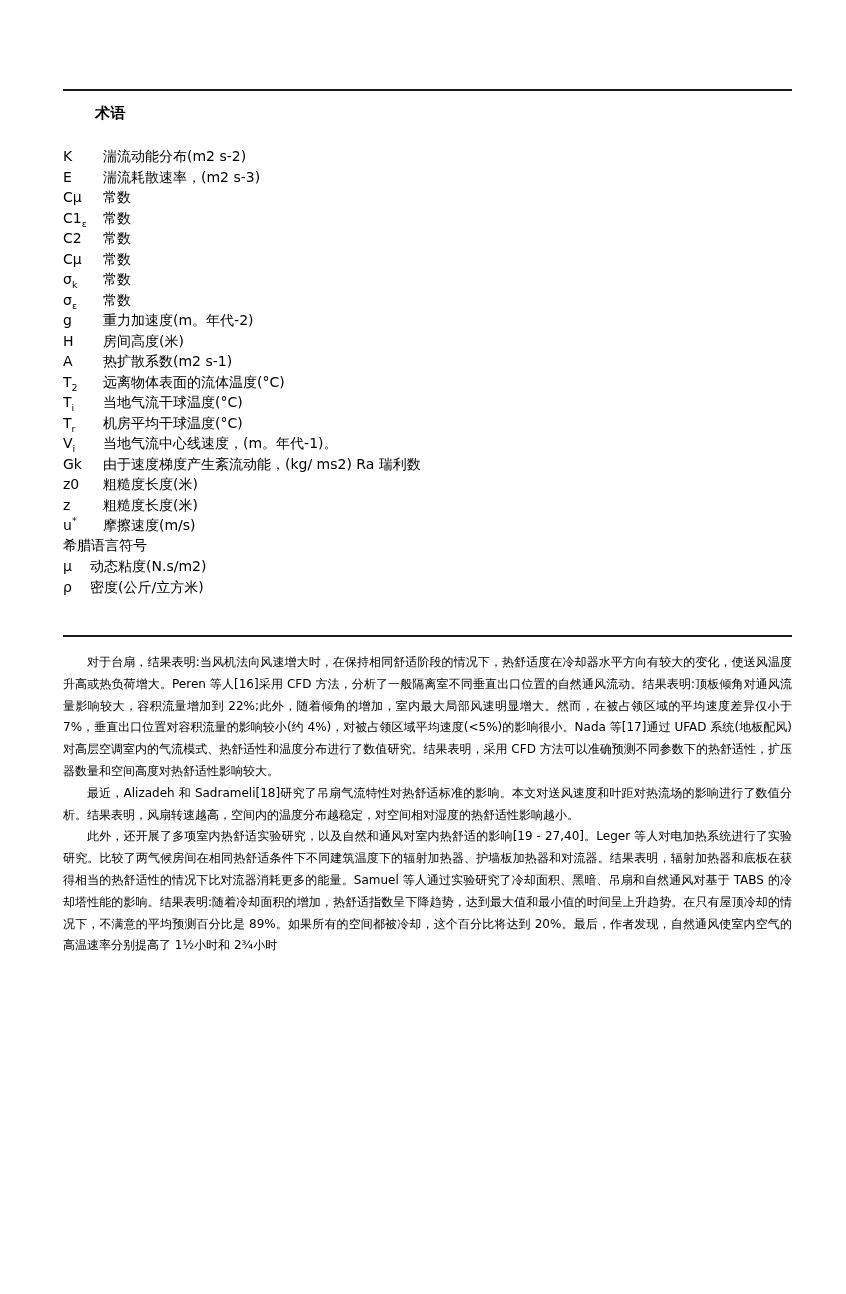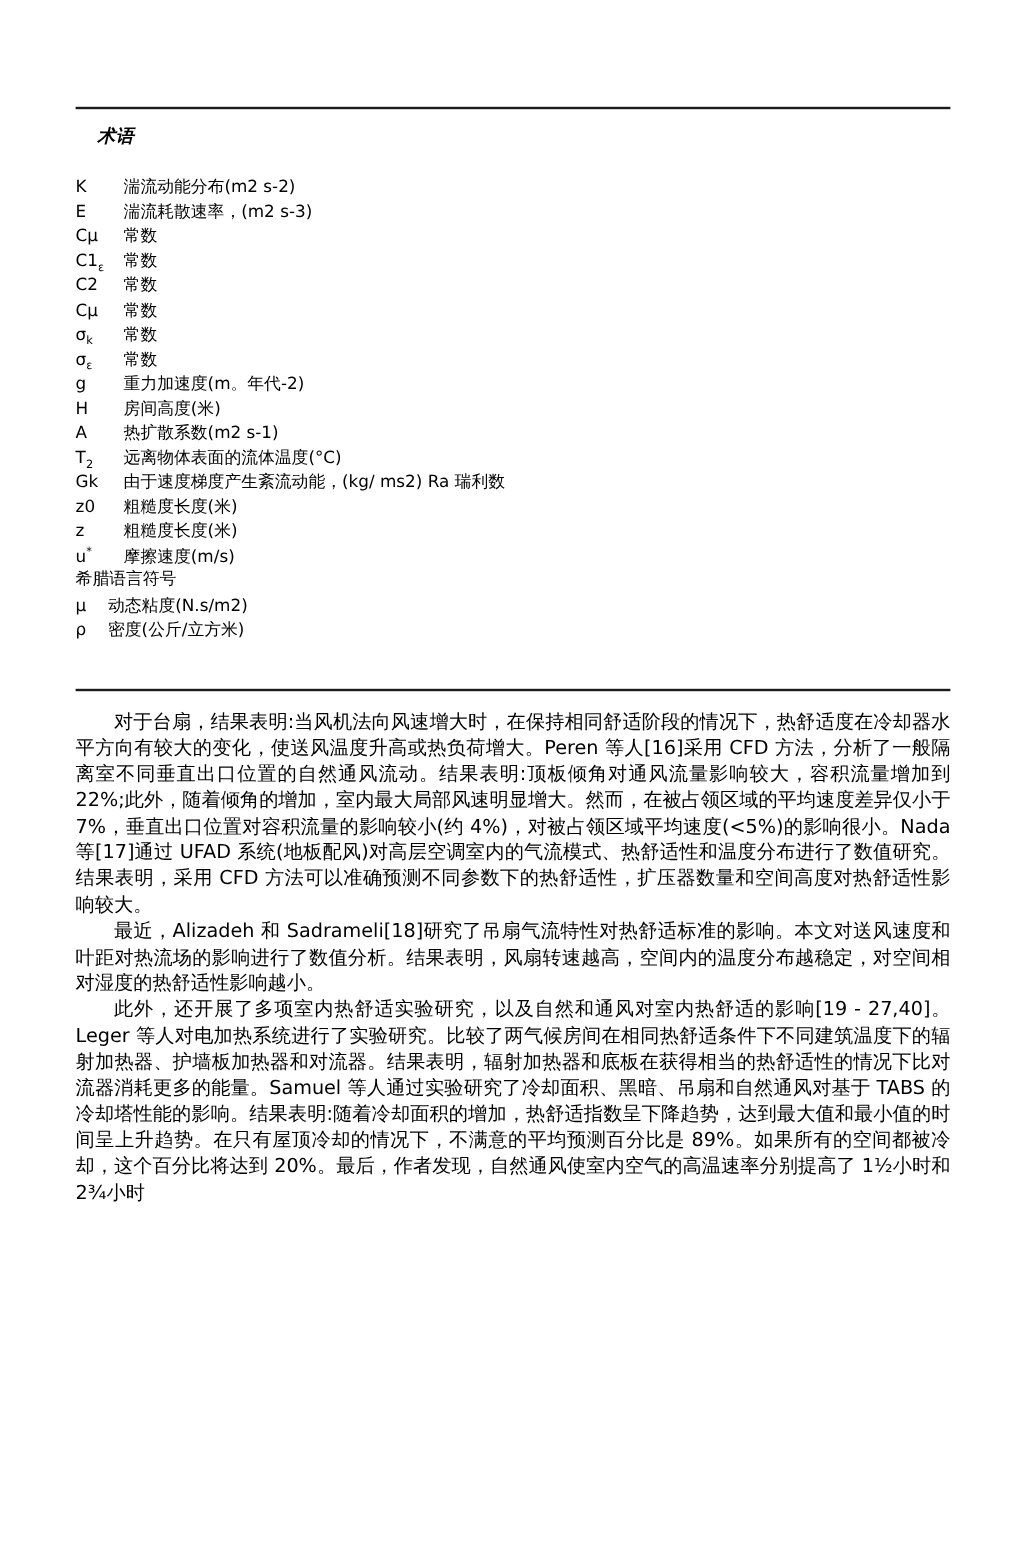--- a/index.html
+++ b/index.html
@@ -23,25 +23,24 @@
   }
   .rule {
     height: 0;
     border: none;
     border-top: 2px solid #1b1b1b;
   }
   .rule-top { margin-top: 89px; }
   .rule-mid { margin-top: 38px; }
 
   .nom-heading {
-    margin: 13px 0 0 18px;
+    margin: 13px 0 0 32px;
     font-size: 15px;
     font-weight: 700;
     letter-spacing: 0.5px;
-    font-style: italic;
   }
   .nom-list {
     margin-top: 23px;
     font-size: 14px;
   }
   .nom-row {
     display: flex;
     align-items: baseline;
     height: 20.5px;
     line-height: 20.5px;
@@ -61,21 +60,21 @@
     font-size: 9.5px;
     line-height: 0;
   }
   .nom-section {
     height: 20.5px;
     line-height: 20.5px;
     font-family: Liberation Serif, serif;
   }
   .body-text {
     margin-top: 15px;
-    font-size: 16px;
+    font-size: 12px;
     line-height: 21.8px;
     text-align: justify;
   }
   .body-text p {
     margin: 0;
     text-indent: 2em;
     word-break: break-word;
   }
 </style>
 </head>
@@ -129,20 +128,32 @@
       </div>
       <div class="nom-row">
         <span class="sym">A</span>
         <span class="def">热扩散系数(m2 s-1)</span>
       </div>
       <div class="nom-row">
         <span class="sym">T<sub>2</sub></span>
         <span class="def">远离物体表面的流体温度(°C)</span>
       </div>
       <div class="nom-row">
+        <span class="sym">T<sub>i</sub></span>
+        <span class="def">当地气流干球温度(°C)</span>
+      </div>
+      <div class="nom-row">
+        <span class="sym">T<sub>r</sub></span>
+        <span class="def">机房平均干球温度(°C)</span>
+      </div>
+      <div class="nom-row">
+        <span class="sym">V<sub>i</sub></span>
+        <span class="def">当地气流中心线速度，(m。年代-1)。</span>
+      </div>
+      <div class="nom-row">
         <span class="sym">Gk</span>
         <span class="def">由于速度梯度产生紊流动能，(kg/ ms2) Ra 瑞利数</span>
       </div>
       <div class="nom-row">
         <span class="sym">z0</span>
         <span class="def">粗糙度长度(米)</span>
       </div>
       <div class="nom-row">
         <span class="sym">z</span>
         <span class="def">粗糙度长度(米)</span>

